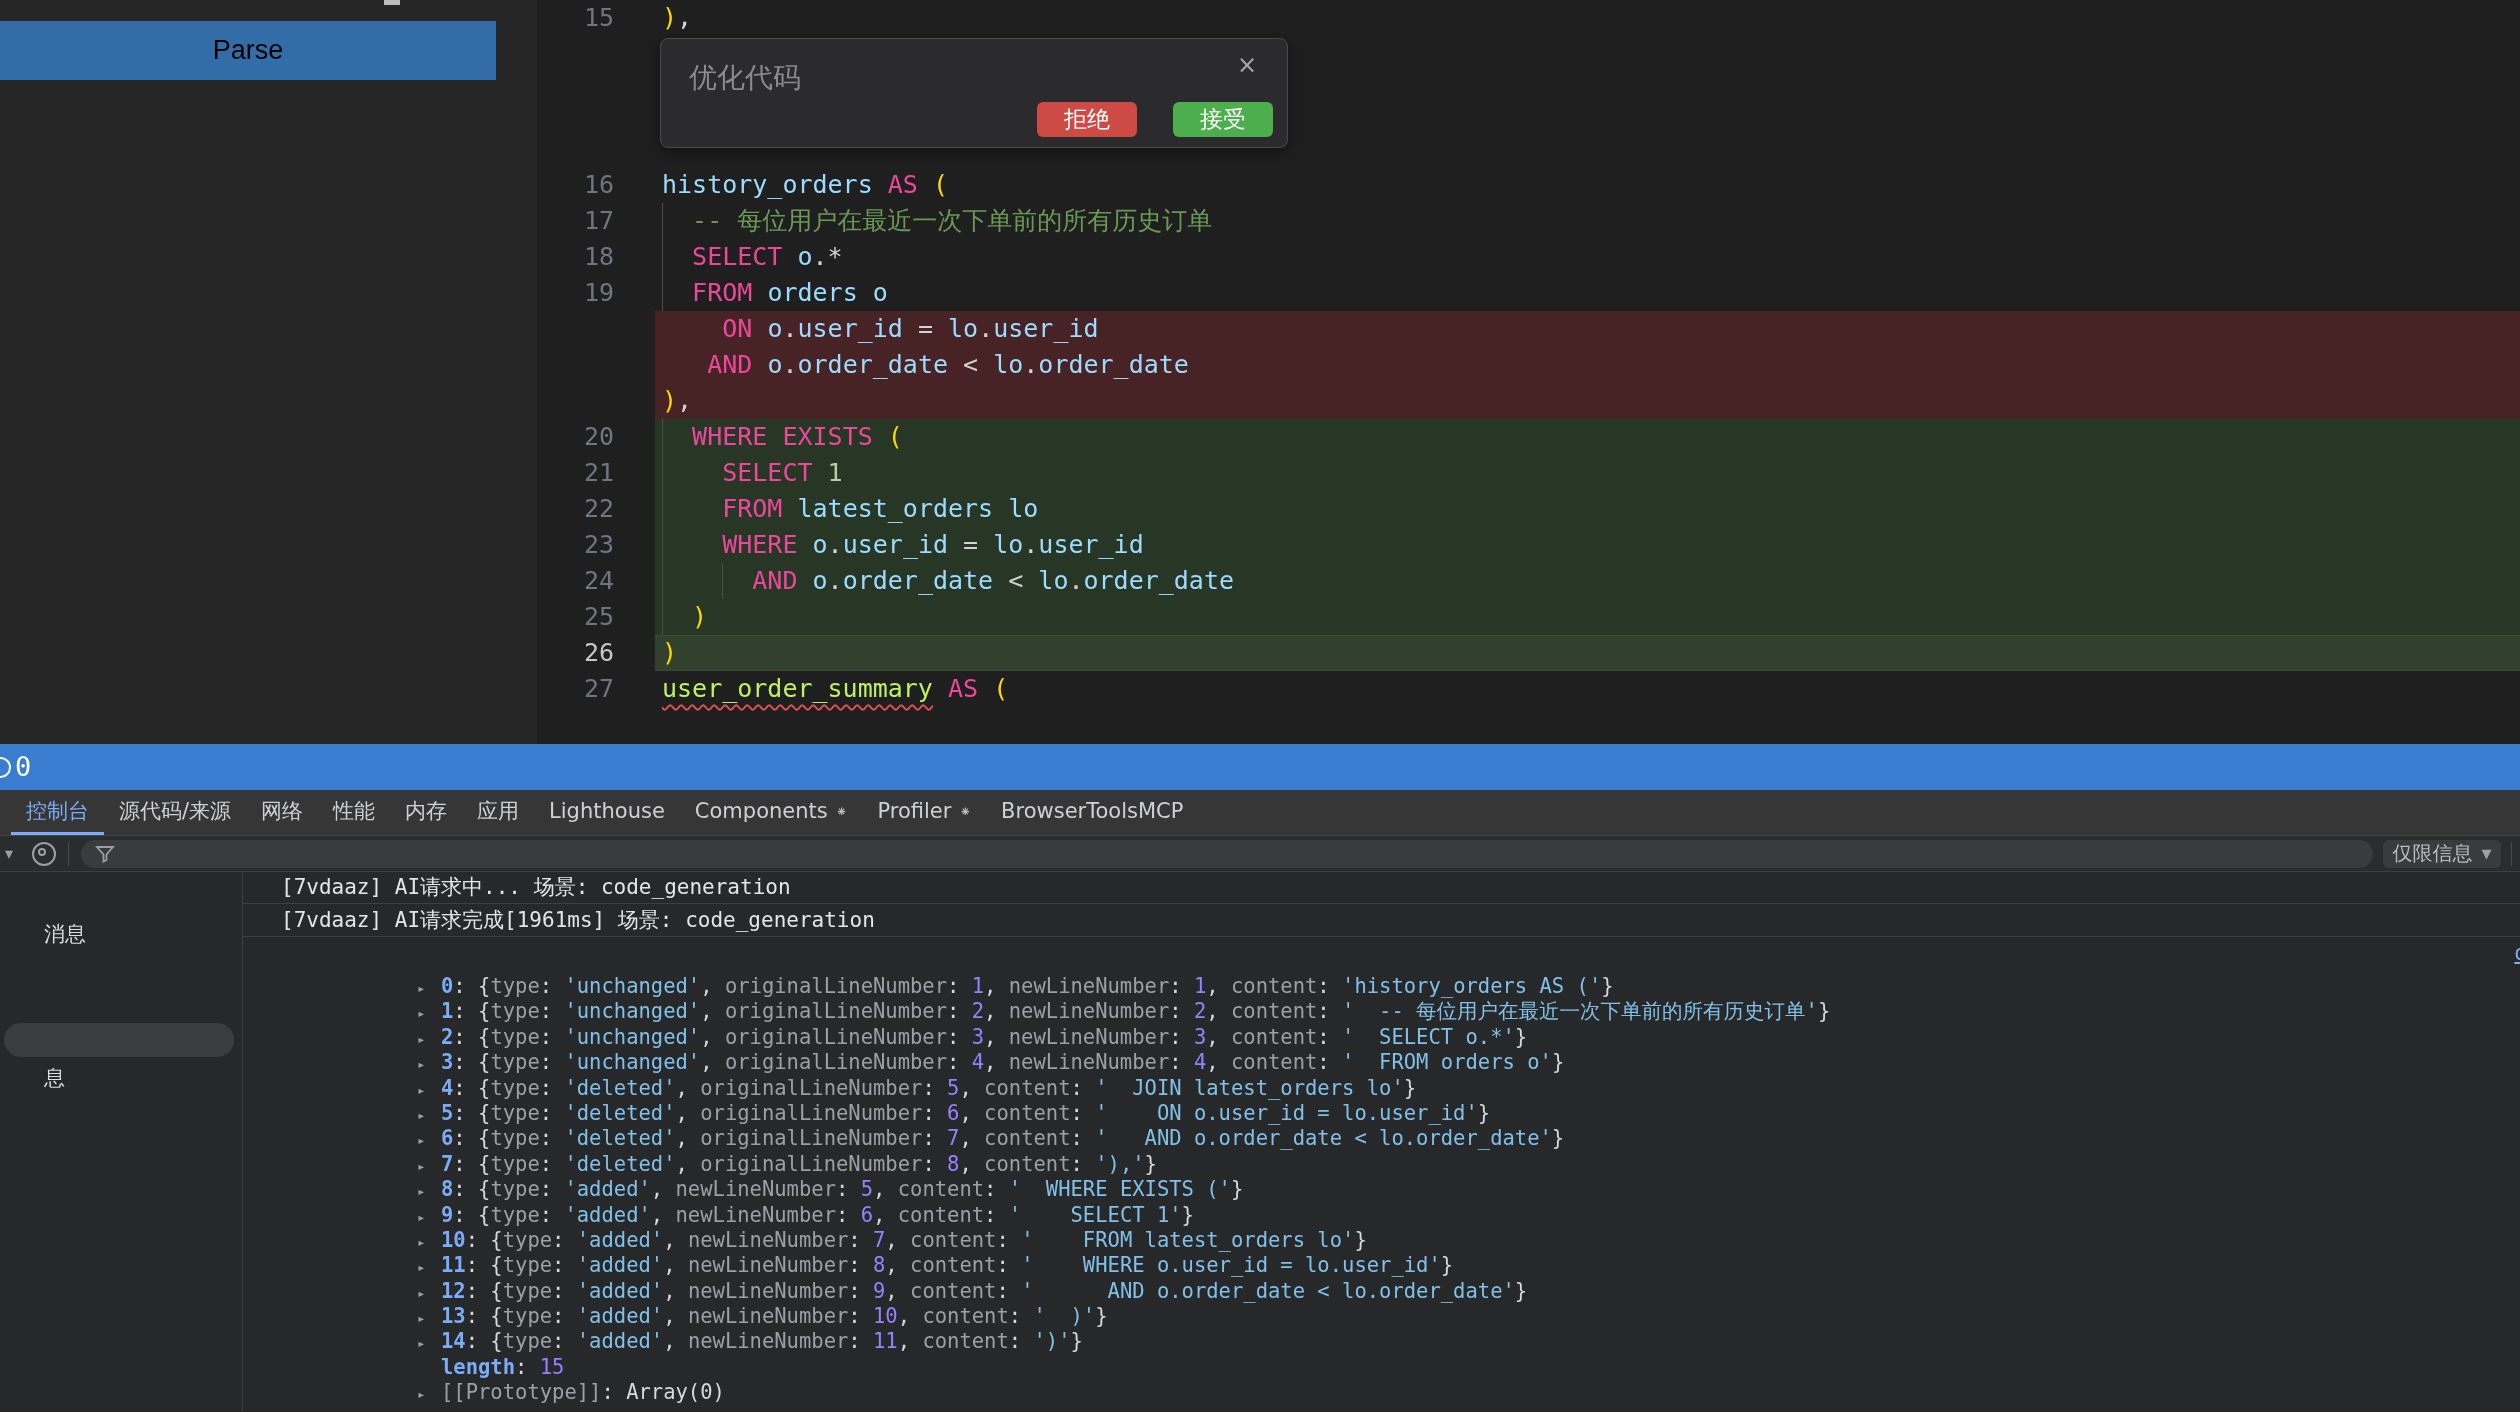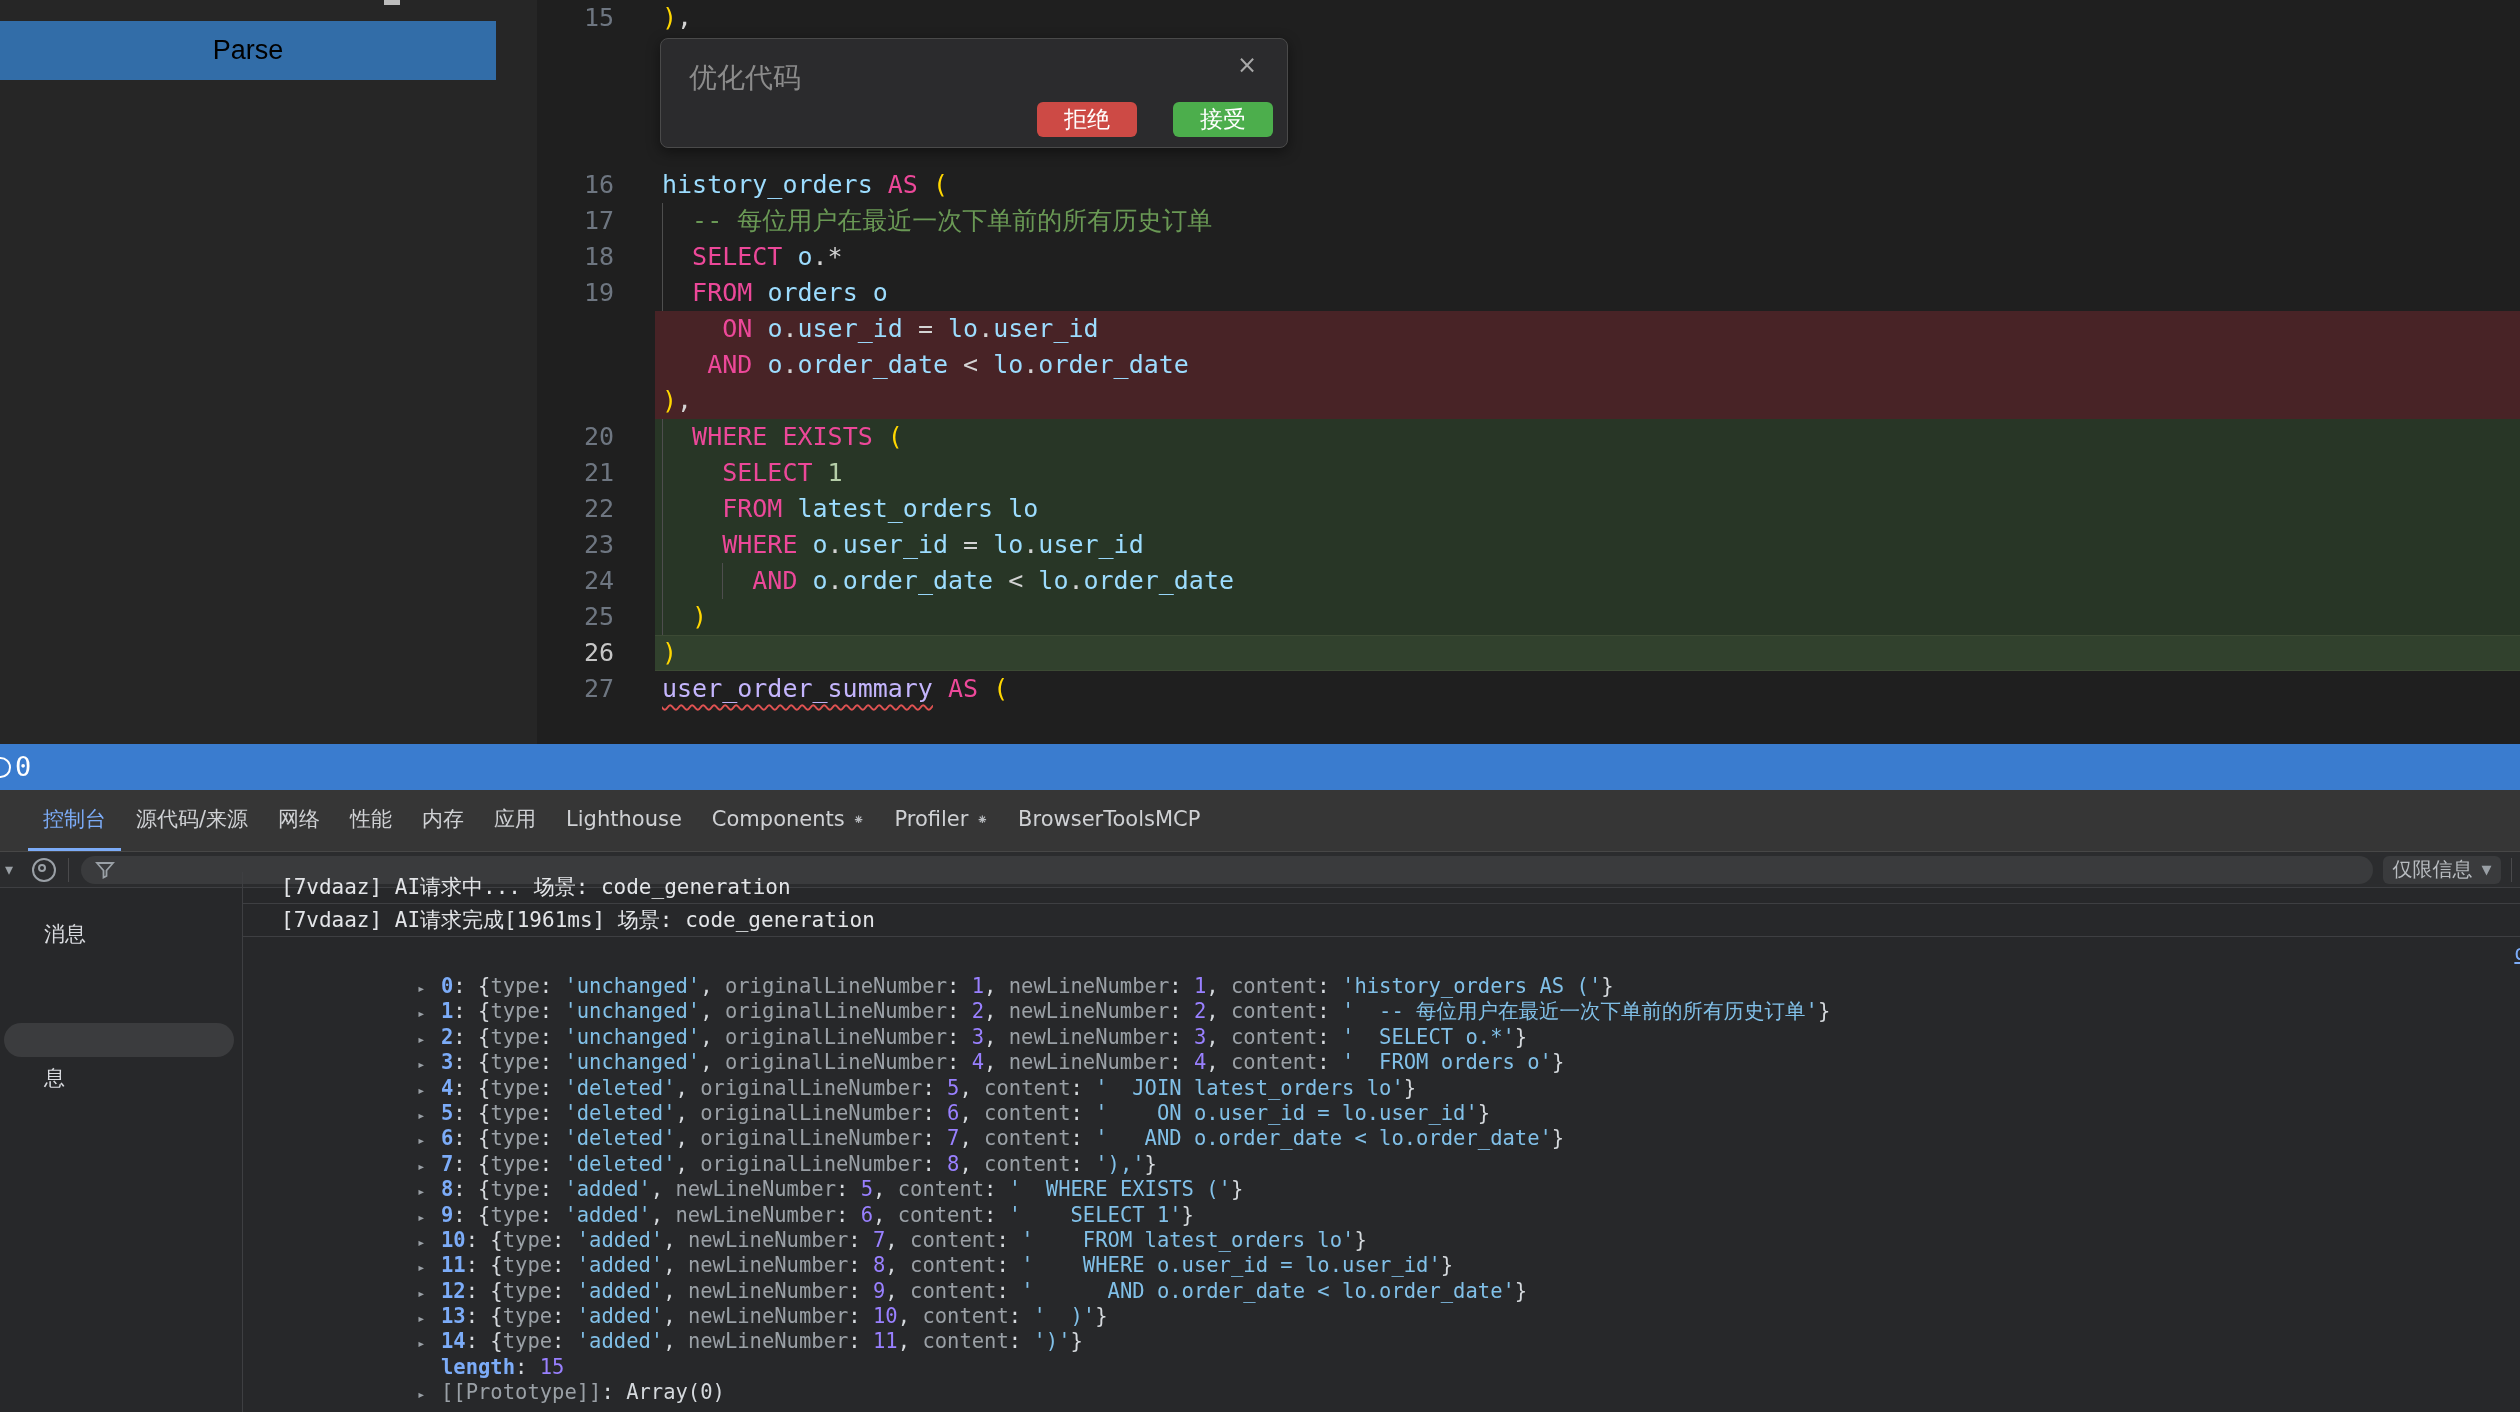--- a/index.html
+++ b/index.html
@@ -17,42 +17,42 @@
   .row{display:flex;height:36px;line-height:36px;white-space:pre;}
   .ln{width:118px;padding-right:41px;box-sizing:border-box;text-align:right;color:#6e7681;
       flex:none;font-size:25px;}
   .row.active .ln{color:#c6c6c6;}
   .code{flex:1;padding-left:7px;color:#d4d4d4;position:relative;}
   .row.del .code{background:#482326;}
   .row.add .code{background:#283626;}
   .row.active .code{background:#31412d;box-shadow:inset 0 1px 0 #3c4a34, inset 0 -1px 0 #3c4a34;}
   .k{color:#ec4899;} .i{color:#9cdcfe;} .c{color:#6a9955;} .y{color:#ffd700;}
   .p{color:#d4d4d4;} .n{color:#b5cea8;}
-  .e{color:#c4b5fd;text-decoration:underline wavy #e05252 2px;text-underline-offset:7px;margin-top:48px;}
+  .e{color:#bef264;text-decoration:underline wavy #e05252 2px;text-underline-offset:7px;margin-top:48px;}
   .guide{position:absolute;top:0;bottom:0;width:1px;background:#4e4e4e;}
   
   #popup-zone{height:131px;position:relative;}
   #opt-popup{position:absolute;left:123px;top:2px;width:628px;height:110px;background:#2b2b2d;
              border:1px solid #4a4a4a;border-radius:8px;box-sizing:border-box;
              box-shadow:0 4px 14px rgba(0,0,0,.45);font-family:"DejaVu Sans",sans-serif;}
   #popup-title{position:absolute;left:28px;top:20px;font-size:28px;color:#8b8b8b;}
   #popup-close{position:absolute;right:30px;top:12px;font-size:24px;color:#a8a8a8;cursor:pointer;}
   .popup-btn{position:absolute;bottom:10px;height:35px;border:none;border-radius:6px;color:#fff;
              font-size:23px;padding:0 27px;cursor:pointer;font-family:"DejaVu Sans",sans-serif;}
   #btn-reject{right:150px;background:#cd4a45;}
   #btn-accept{right:14px;background:#4cae4c;}
   
   #info-bar{position:absolute;left:0;top:744px;width:2520px;height:46px;background:#3a7ccf;color:#fff;}
   #info-circle{position:absolute;left:-10px;top:13px;width:17px;height:17px;border:2.5px solid #fff;
                border-radius:50%;}
   #info-count{position:absolute;left:15px;top:7px;font-size:27px;font-family:"DejaVu Sans Mono",monospace;}
   
   #devtools{position:absolute;left:0;top:790px;width:2520px;height:622px;background:#27282a;color:#d5d9dd;}
-  #tabbar{height:62px;background:#363636;border-bottom:1px solid #474747;display:flex;
-          align-items:stretch;padding-left:28px;box-sizing:border-box;}
+  #tabbar{height:46px;background:#363636;border-bottom:1px solid #474747;display:flex;
+          align-items:stretch;padding-left:11px;box-sizing:border-box;}
   .tab{padding:0 15px;display:flex;align-items:center;font-size:21px;color:#cfd1d4;cursor:pointer;
        border-bottom:3px solid transparent;box-sizing:border-box;}
   .tab.selected{color:#7cacf8;border-bottom-color:#7cacf8;}
   .tab .badge{font-size:14px;color:#b9bcc0;margin-left:8px;}
   #toolbar{height:35px;border-bottom:1px solid #3e3f42;display:flex;align-items:center;
            background:#2b2c2e;padding:0 8px 0 0;}
   #tb-caret{color:#9aa0a6;font-size:16px;width:18px;text-align:center;flex:none;cursor:pointer;}
   #eye-icon{width:20px;height:20px;border:2px solid #9aa0a6;border-radius:50%;margin:0 12px 0 14px;
             position:relative;flex:none;cursor:pointer;}
   #eye-icon::after{content:"";position:absolute;left:4px;top:4px;width:8px;height:8px;

